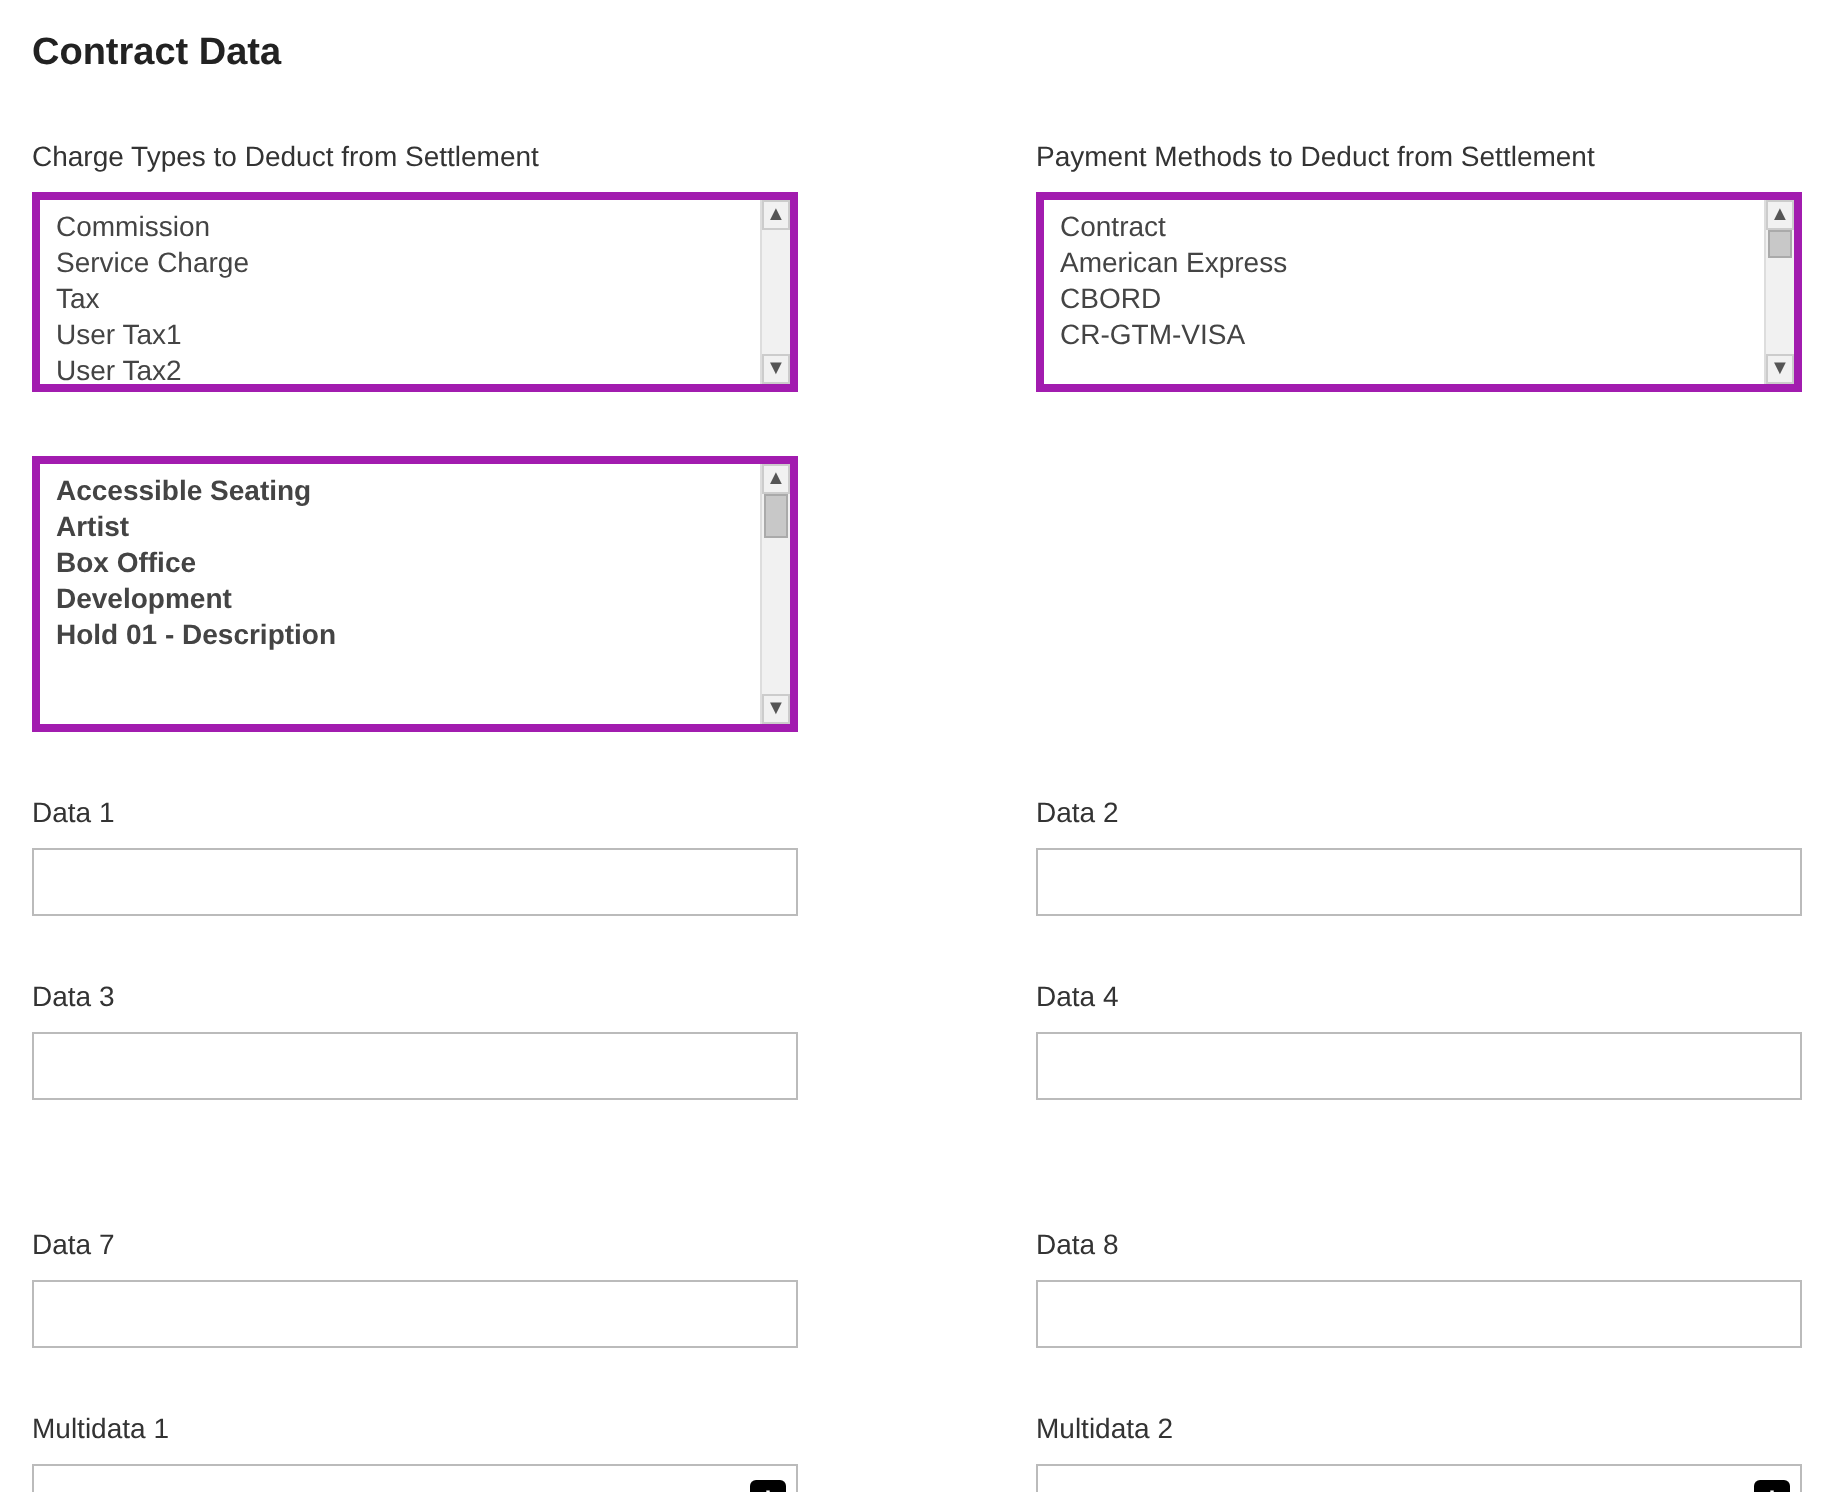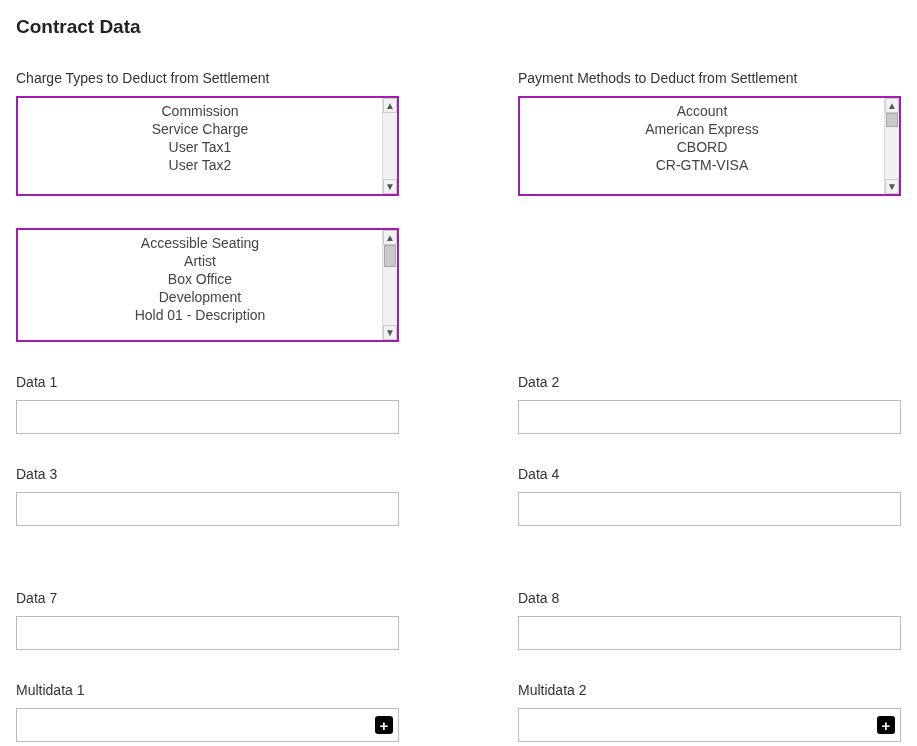--- a/index.html
+++ b/index.html
@@ -31,28 +31,28 @@
       flex: 1;
       min-width: 0;
     }
     .field-label {
       font-size: 14px;
       color: #333;
       margin-bottom: 10px;
       display: block;
     }
     .listbox-wrap {
-      border: 2px solid #a21caf;
+      border: 4px solid #a21caf;
       height: 100px;
       display: flex;
       background: #fff;
-      text-align: center;
     }
     .listbox-wrap.tall {
-      height: 114px;
+      height: 138px;
+      font-weight: bold;
     }
     .listbox-items {
       flex: 1;
       padding: 4px 8px;
       overflow: hidden;
       line-height: 18px;
       color: #444;
     }
     .listbox-items .item {
       white-space: nowrap;
@@ -132,35 +132,36 @@
 
 <h1 class="page-title">Contract Data</h1>
 
 <div class="row">
   <div class="col">
     <label class="field-label">Charge Types to Deduct from Settlement</label>
     <div class="listbox-wrap">
       <div class="listbox-items">
         <div class="item">Commission</div>
         <div class="item">Service Charge</div>
+        <div class="item">Tax</div>
         <div class="item">User Tax1</div>
         <div class="item">User Tax2</div>
       </div>
       <div class="scrollbar">
         <div class="scroll-btn">▲</div>
         <div class="scroll-track"></div>
         <div class="scroll-btn">▼</div>
       </div>
     </div>
   </div>
   <div class="col">
     <label class="field-label">Payment Methods to Deduct from Settlement</label>
     <div class="listbox-wrap">
       <div class="listbox-items">
-        <div class="item">Account</div>
+        <div class="item">Contract</div>
         <div class="item">American Express</div>
         <div class="item">CBORD</div>
         <div class="item">CR-GTM-VISA</div>
       </div>
       <div class="scrollbar">
         <div class="scroll-btn">▲</div>
         <div class="scroll-track">
           <div class="scroll-thumb" style="top:0;height:14px;"></div>
         </div>
         <div class="scroll-btn">▼</div>

